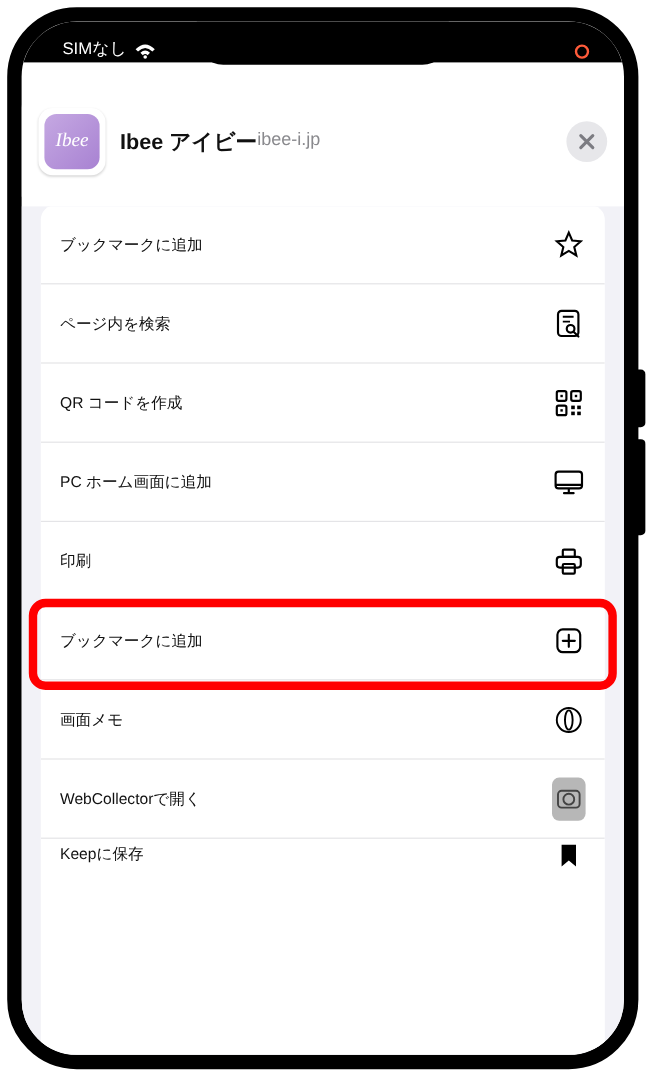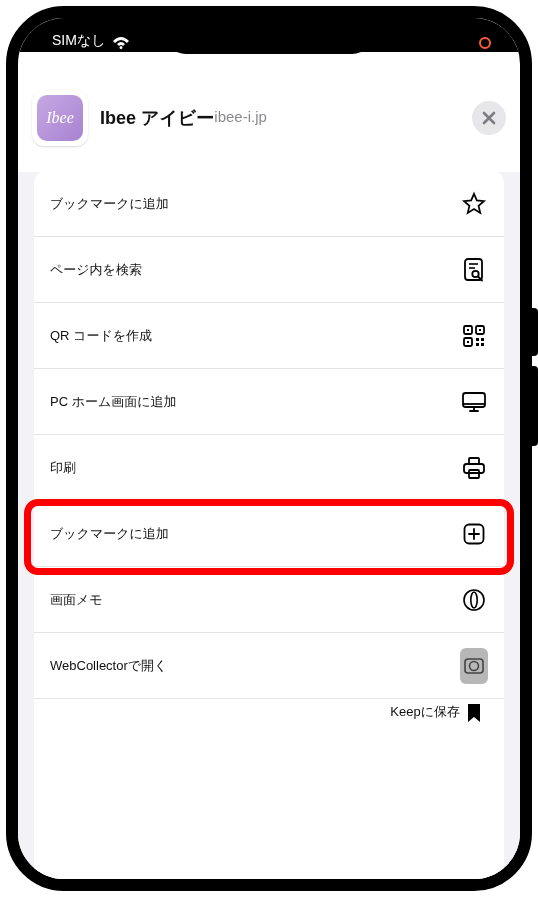--- a/index.html
+++ b/index.html
@@ -89,21 +89,21 @@
 
   
   .greybox {
     width:36px; height:36px; border-radius:6px;
     background:#b7b7b7; display:flex; align-items:center; justify-content:center;
   }
 
   svg { display:block; }
 
   
-  .item.partial { height:30px; align-items:flex-start; padding-top:4px;text-align:right; }
+  .item.partial { height:30px; align-items:flex-start; padding-top:4px; }
 </style>
 </head>
 <body>
 
 <div class="sidebtn a"></div>
 <div class="sidebtn b"></div>
 
 <div class="phone">
   <div class="notch"></div>
 

